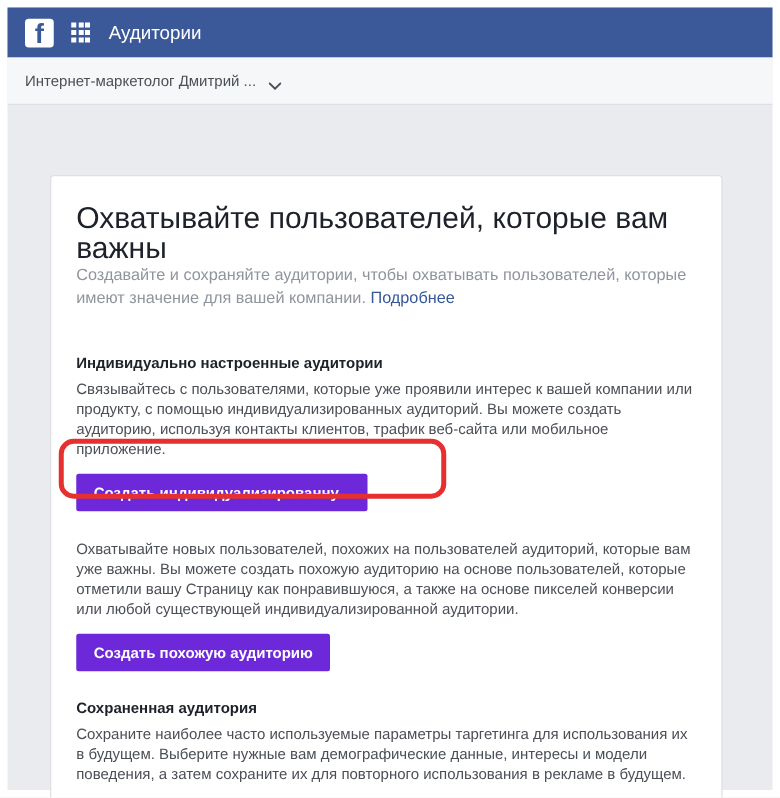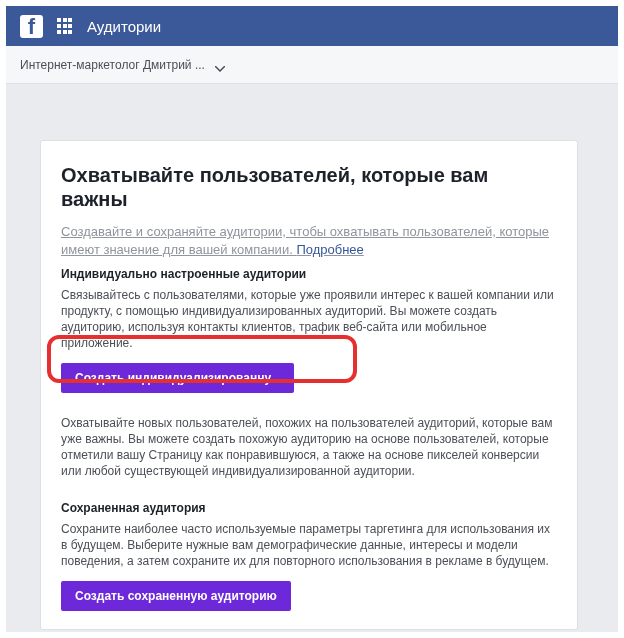--- a/index.html
+++ b/index.html
@@ -14,22 +14,22 @@
     .topbar-title { font-size: 15px; font-weight: normal; color: #fff; }
     
     .subbar { background: #f6f7f9; height: 38px; border-bottom: 1px solid #dddfe2; display: flex; align-items: center; padding: 0 14px; }
     .account-select { display: flex; align-items: flex-end; font-size: 12px; color: #4b4f56; cursor: pointer; }
     .chevron { margin-left: 10px; }
     .chevron svg { display: block; }
     
     .content { padding: 56px 40px 20px 34px; }
     .card { background: #fff; border: 1px solid #dddfe2; border-radius: 3px; padding: 22px 20px 18px 20px; }
     
-    .main-title { font-size: 20px; color: #1d2129; font-weight: bold; margin-bottom: 12px; line-height: 24px; }
-    .main-desc { font-size: 13px; color: #90949c; line-height: 18px; margin-bottom: 8px; text-decoration: underline; }
+    .main-title { font-size: 24px; color: #1d2129; font-weight: normal; line-height: 24px; }
+    .main-desc { font-size: 13px; color: #90949c; line-height: 18px; margin-bottom: 36px; }
     .link { color: #365899; cursor: pointer; }
     
     .section { margin-bottom: 22px; position: relative; }
     .section-title { font-size: 12px; font-weight: bold; color: #1d2129; margin-bottom: 6px; }
     .section-desc { font-size: 12px; color: #4b4f56; line-height: 16px; margin-bottom: 12px; }
     .btn { display: inline-block; background: #6d28d9; color: #fff; font-size: 12px; font-weight: bold; padding: 8px 14px; border: none; border-radius: 2px; cursor: pointer; }
     
     .highlight-box { position: absolute; border: 4px solid #e63030; border-radius: 12px; pointer-events: none; }
   </style>
 </head>
@@ -74,20 +74,21 @@
 
         <div class="section">
           <div class="section-title">Индивидуально настроенные аудитории</div>
           <div class="section-desc">Связывайтесь с пользователями, которые уже проявили интерес к вашей компании или продукту, с помощью индивидуализированных аудиторий. Вы можете создать аудиторию, используя контакты клиентов, трафик веб-сайта или мобильное приложение.</div>
           <button class="btn">Создать индивидуализированну...</button>
           <div class="highlight-box" style="left:-14px; top:68px; width:310px; height:48px;"></div>
         </div>
 
         <div class="section">
           <div class="section-desc">Охватывайте новых пользователей, похожих на пользователей аудиторий, которые вам уже важны. Вы можете создать похожую аудиторию на основе пользователей, которые отметили вашу Страницу как понравившуюся, а также на основе пикселей конверсии или любой существующей индивидуализированной аудитории.</div>
+          <button class="btn">Создать похожую аудиторию</button>
         </div>
 
         <div class="section" style="margin-bottom:0;">
           <div class="section-title">Сохраненная аудитория</div>
           <div class="section-desc">Сохраните наиболее часто используемые параметры таргетинга для использования их в будущем. Выберите нужные вам демографические данные, интересы и модели поведения, а затем сохраните их для повторного использования в рекламе в будущем.</div>
           <button class="btn">Создать сохраненную аудиторию</button>
         </div>
 
       </div>
     </div>

